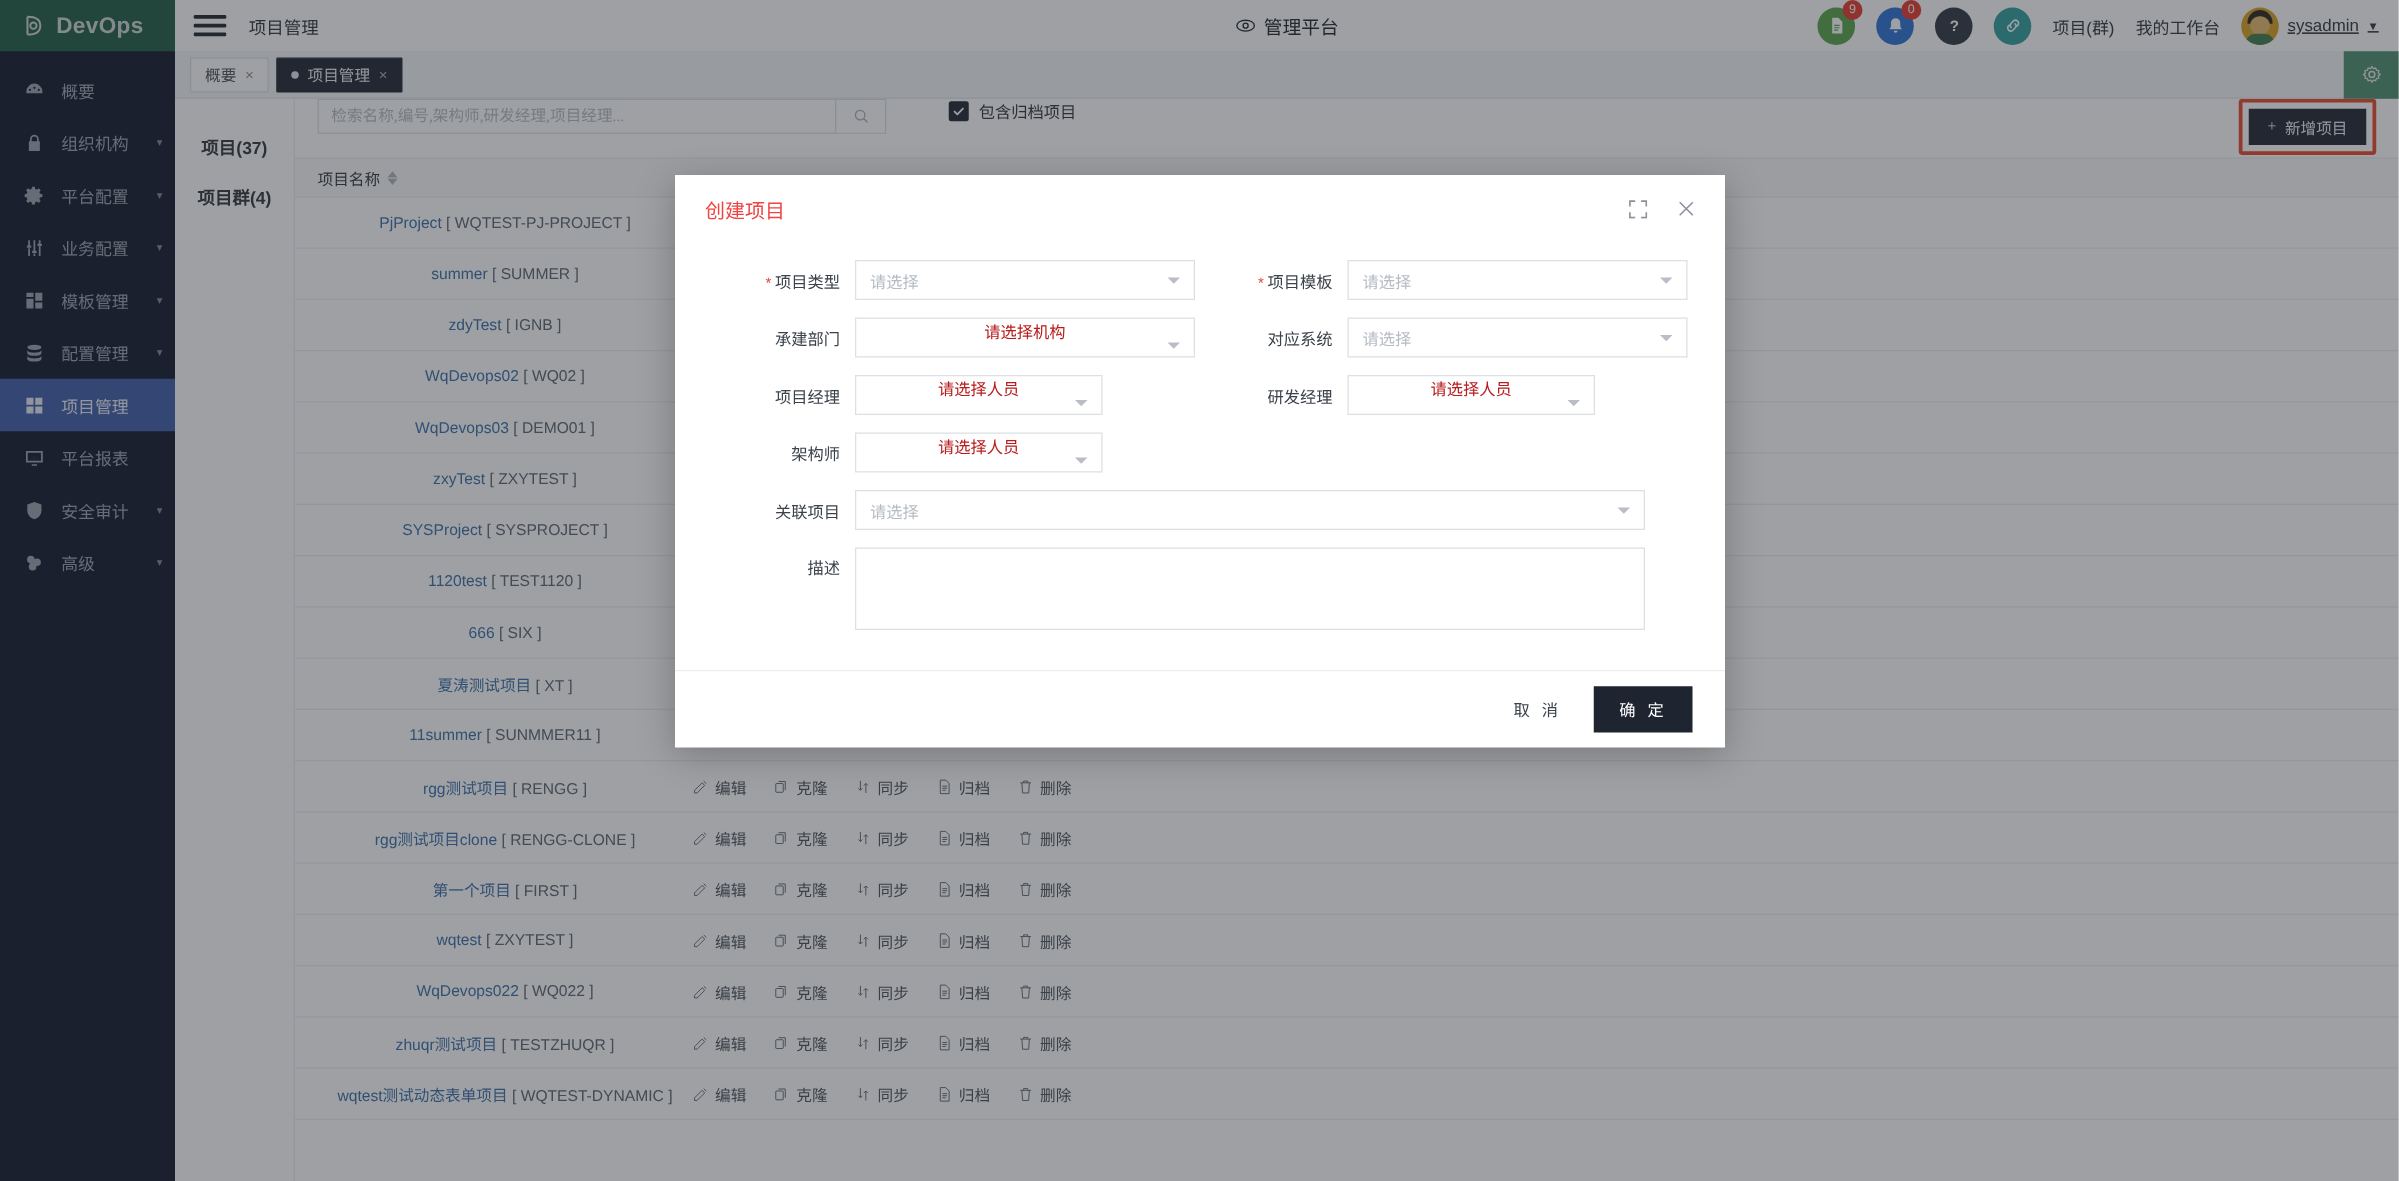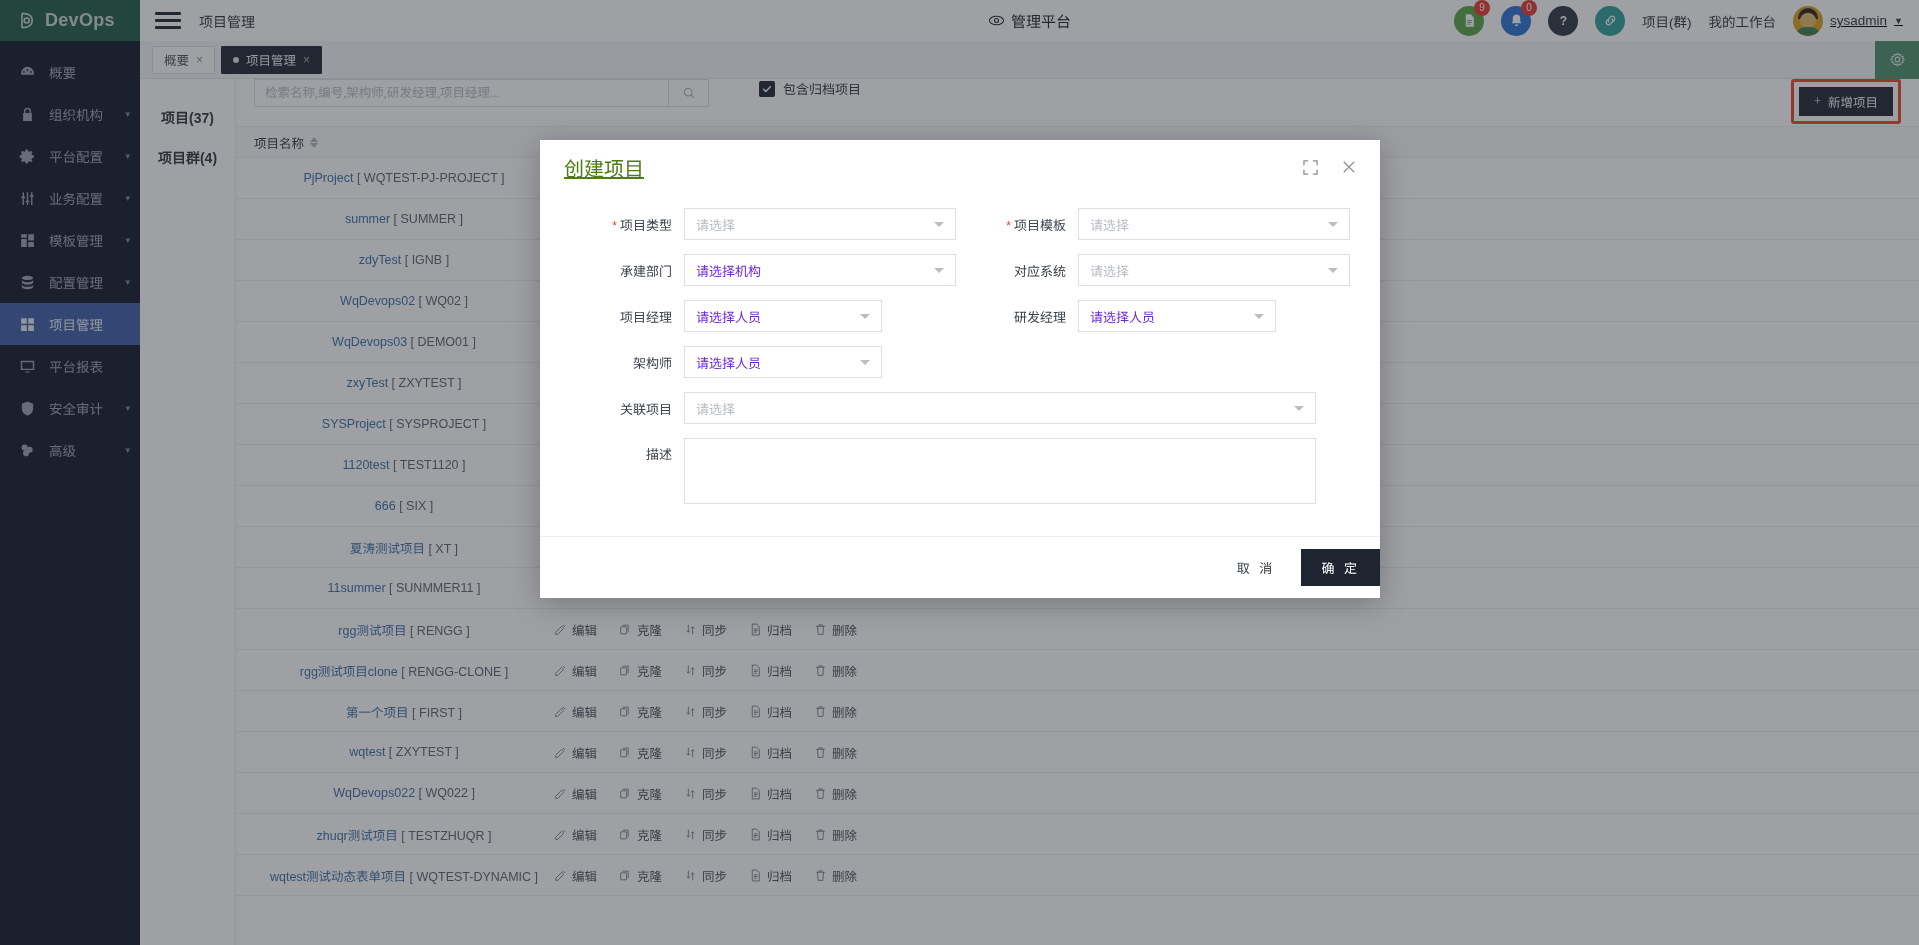--- a/index.html
+++ b/index.html
@@ -160,57 +160,57 @@
   .overlay {
     position: absolute; inset: 0; background: rgba(40,44,52,.45); z-index: 10;
   }
   .modal {
     position: absolute; left: 540px; top: 140px; width: 840px;
     background: #fff; z-index: 11; box-shadow: 0 6px 28px rgba(0,0,0,.25);
   }
   .modal-head {
     height: 54px; display: flex; align-items: center; padding: 0 24px;
   }
-  .modal-title { font-size: 20px; color: #4d7c0f; text-decoration: underline; }
+  .modal-title { font-size: 16px; color: #ef4444; }
   .modal-head-acts { margin-left: auto; display: flex; align-items: center; gap: 24px; }
   .mh-btn { cursor: pointer; display: flex; align-items: center; justify-content: center; }
   .modal-body { padding: 14px 26px 18px 26px; }
   .frow { display: flex; margin-bottom: 14px; }
   .fcol { width: 50%; display: flex; align-items: center; }
   .fcol.full { width: 100%; }
   .flabel {
     width: 118px; text-align: right; padding-right: 12px; font-size: 13px;
     color: #3c424b; flex: 0 0 auto; position: relative;
   }
   .flabel .req { color: #e0483a; margin-right: 3px; font-size: 12px; vertical-align: middle; }
   .ctl {
     height: 32px; border: 1px solid #dcdfe4; background: #fff; display: flex;
     align-items: center; padding: 0 11px; font-size: 13px; color: #b7bcc4;
     position: relative; cursor: pointer;
   }
-  .ctl.filled { color: #6d28d9; }
+  .ctl.filled { color: #b91c1c; flex-direction: column; }
   .ctl.w-std { width: 272px; }
   .ctl.w-mid { width: 198px; }
   .ctl.w-wide { width: 632px; }
   .ctl input {
     border: 0; outline: 0; width: 100%; font-size: 13px; background: transparent;
     color: #3c424b; font-family: inherit;
   }
   .ctl input::placeholder { color: #b7bcc4; }
   .ctl .arrow {
     margin-left: auto; width: 0; height: 0; border-left: 5px solid transparent;
     border-right: 5px solid transparent; border-top: 5px solid #b9bec6;
   }
   .ta {
     width: 632px; height: 66px; border: 1px solid #dcdfe4; resize: none;
     font-family: inherit; font-size: 13px; padding: 7px 10px; outline: 0; color: #3c424b;
   }
   .modal-foot {
     border-top: 1px solid #ededed; height: 62px; display: flex; align-items: center;
-    justify-content: flex-end; gap: 16px; 
+    justify-content: flex-end; gap: 16px; padding-right: 26px;
   }
   .btn-cancel {
     font-size: 13px; color: #3c424b; letter-spacing: 3px; cursor: pointer;
     background: none; border: 0; font-family: inherit; padding: 7px 10px;
   }
   .btn-ok {
     background: #1e2430; color: #fff; font-size: 13px; letter-spacing: 3px;
     border: 0; padding: 9px 20px; cursor: pointer; font-family: inherit;
   }
 </style>

